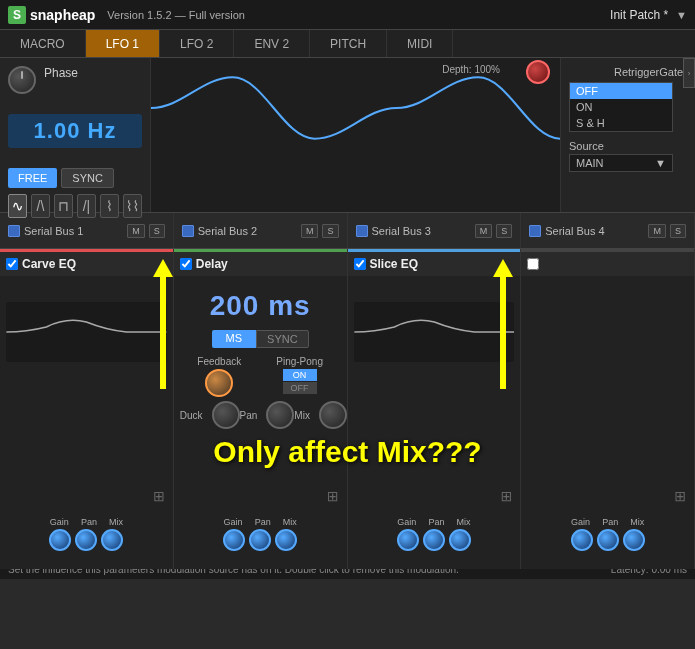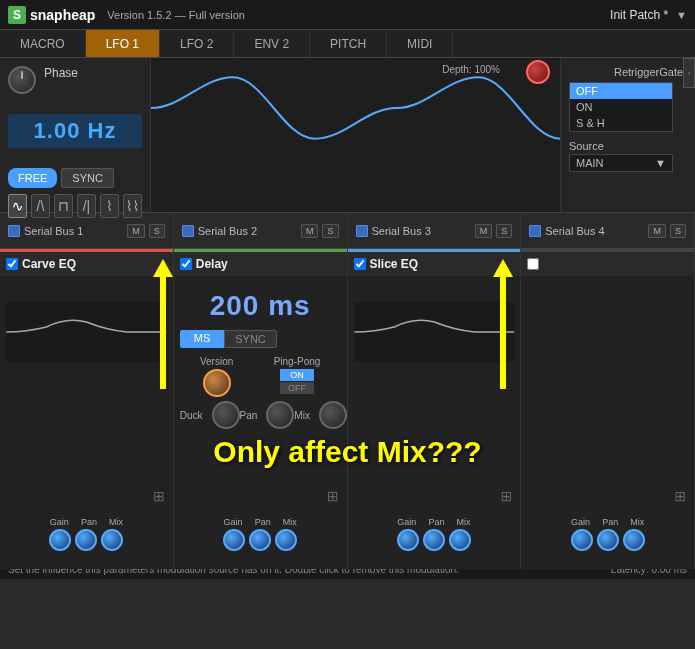--- a/index.html
+++ b/index.html
@@ -135,21 +135,21 @@
       display: flex;
       gap: 4px;
       margin-top: 4px;
     }
     .btn-free {
       background: #4a9eff;
       color: #fff;
       border: none;
       padding: 3px 10px;
       font-size: 11px;
-      border-radius: 8px;
+      border-radius: 2px;
       cursor: pointer;
     }
     .btn-sync {
       background: #3a3a3a;
       color: #ccc;
       border: 1px solid #555;
       padding: 3px 10px;
       font-size: 11px;
       border-radius: 2px;
       cursor: pointer;
@@ -371,21 +371,21 @@
     .delay-time {
       text-align: center;
       font-size: 28px;
       color: #7af;
       font-weight: bold;
       margin: 8px 0;
       letter-spacing: 1px;
     }
     .ms-sync-row {
       display: flex;
-      justify-content: flex-start;
+      justify-content: center;
       gap: 0;
       margin-bottom: 8px;
     }
     .ms-active {
       background: #4a9eff;
       color: #fff;
       padding: 2px 14px;
       font-size: 11px;
       border-radius: 2px 0 0 2px;
       cursor: pointer;
@@ -666,21 +666,21 @@
         <span class="plugin-name">Delay</span>
       </div>
       <div class="plugin-content">
         <div class="delay-time">200 ms</div>
         <div class="ms-sync-row">
           <span class="ms-active">MS</span>
           <span class="sync-inactive">SYNC</span>
         </div>
         <div class="feedback-pingpong">
           <div style="display:flex;flex-direction:column;align-items:center;gap:2px;">
-            <span>Version</span>
+            <span>Feedback</span>
             <div class="knob-med"></div>
           </div>
           <div style="display:flex;flex-direction:column;align-items:center;gap:2px;">
             <span>Ping-Pong</span>
             <div class="on-off-toggle">
               <div class="toggle-on">ON</div>
               <div class="toggle-off">OFF</div>
             </div>
           </div>
         </div>

